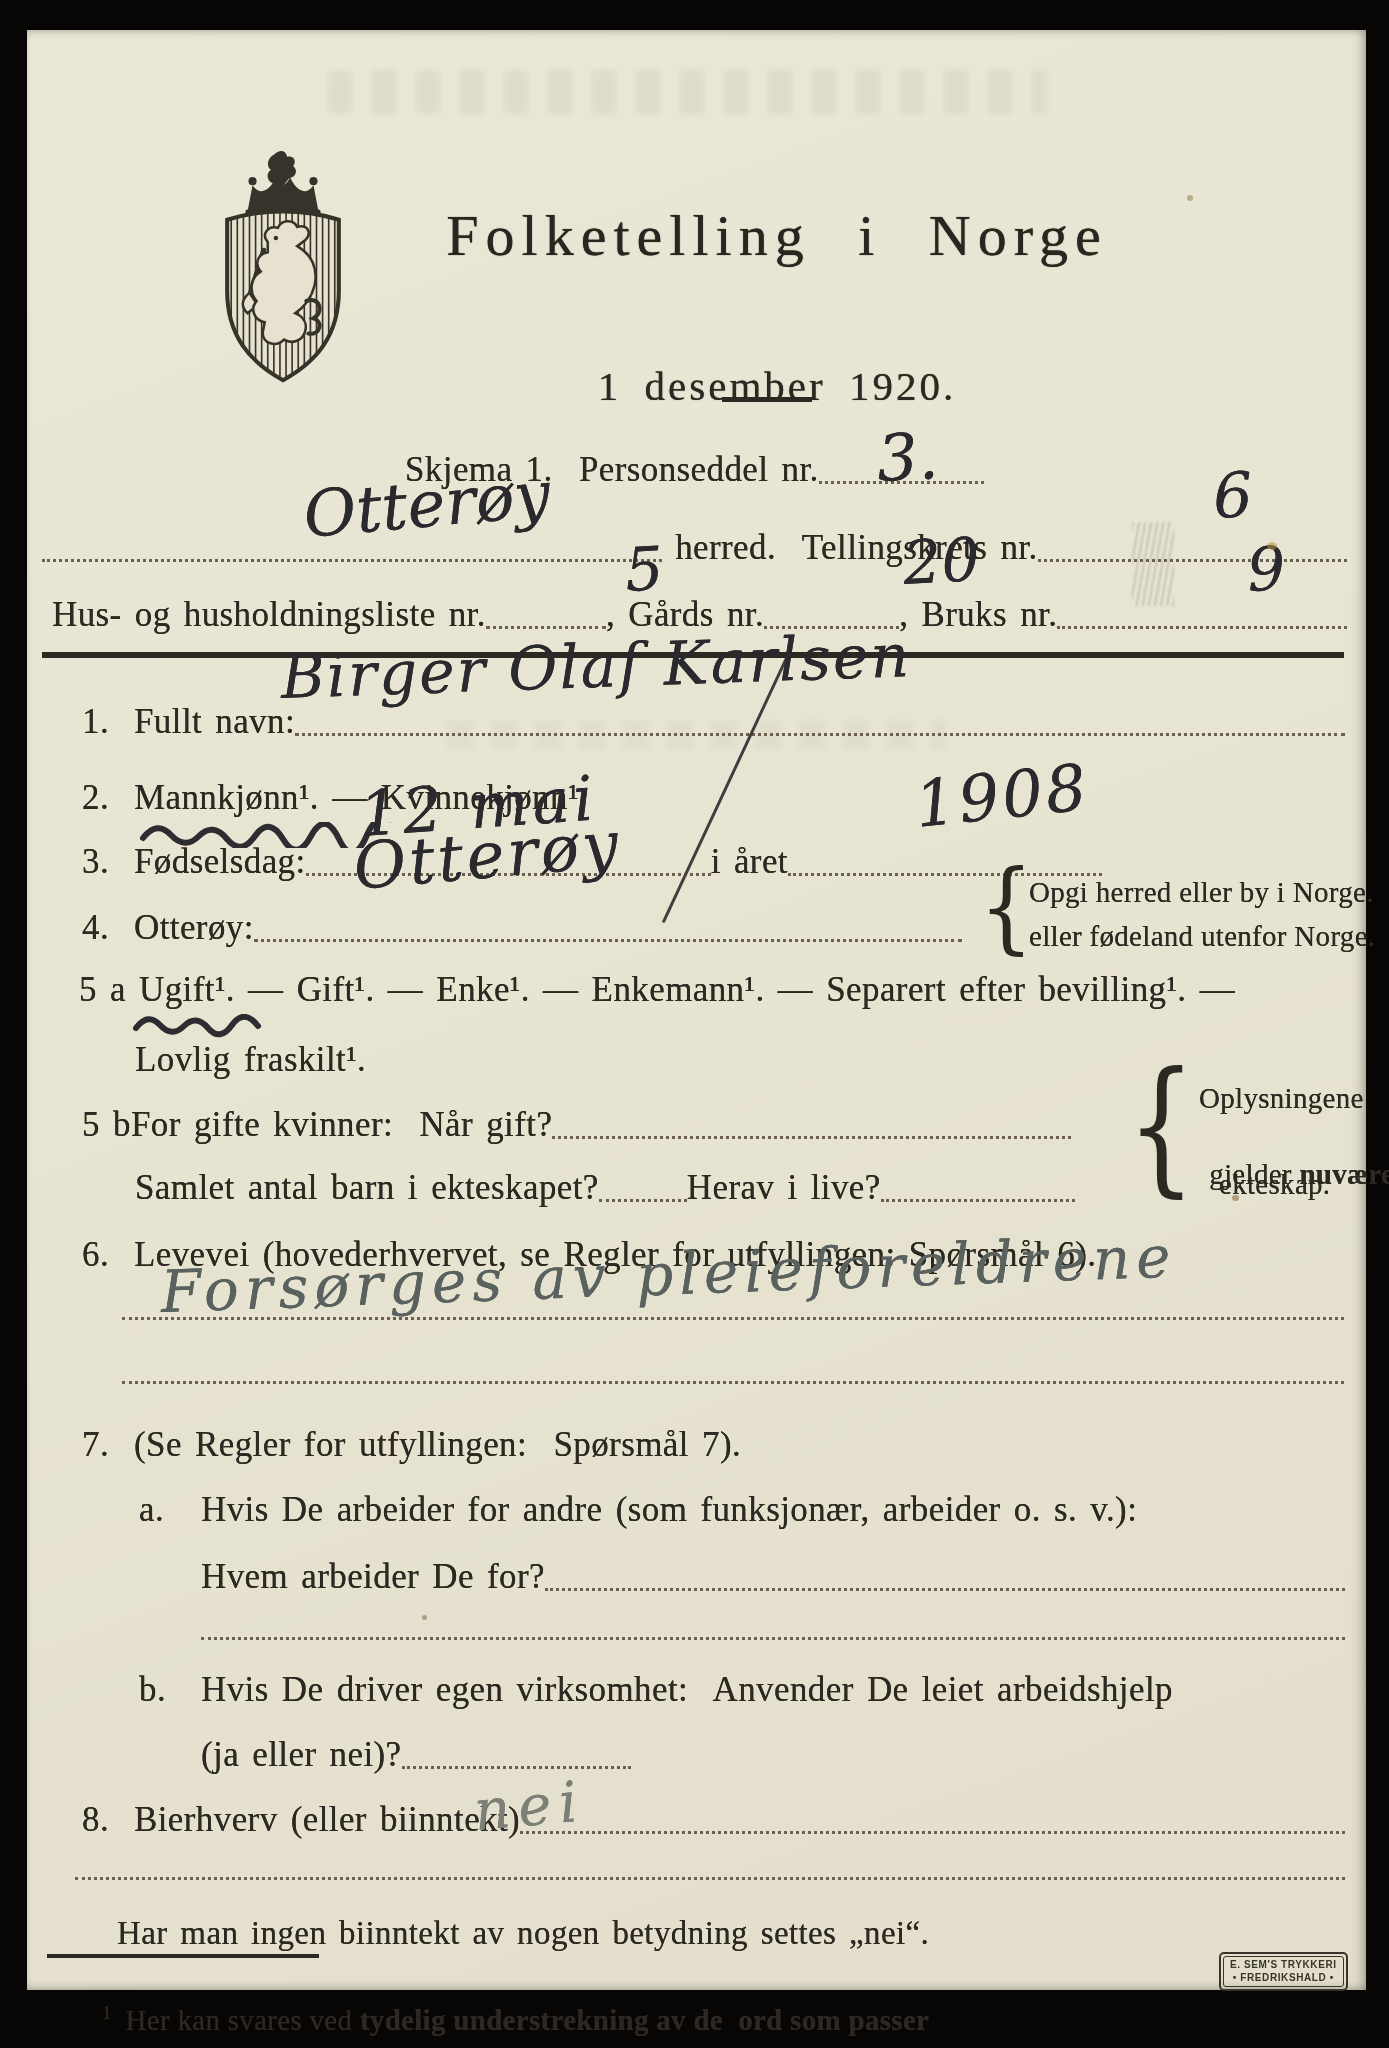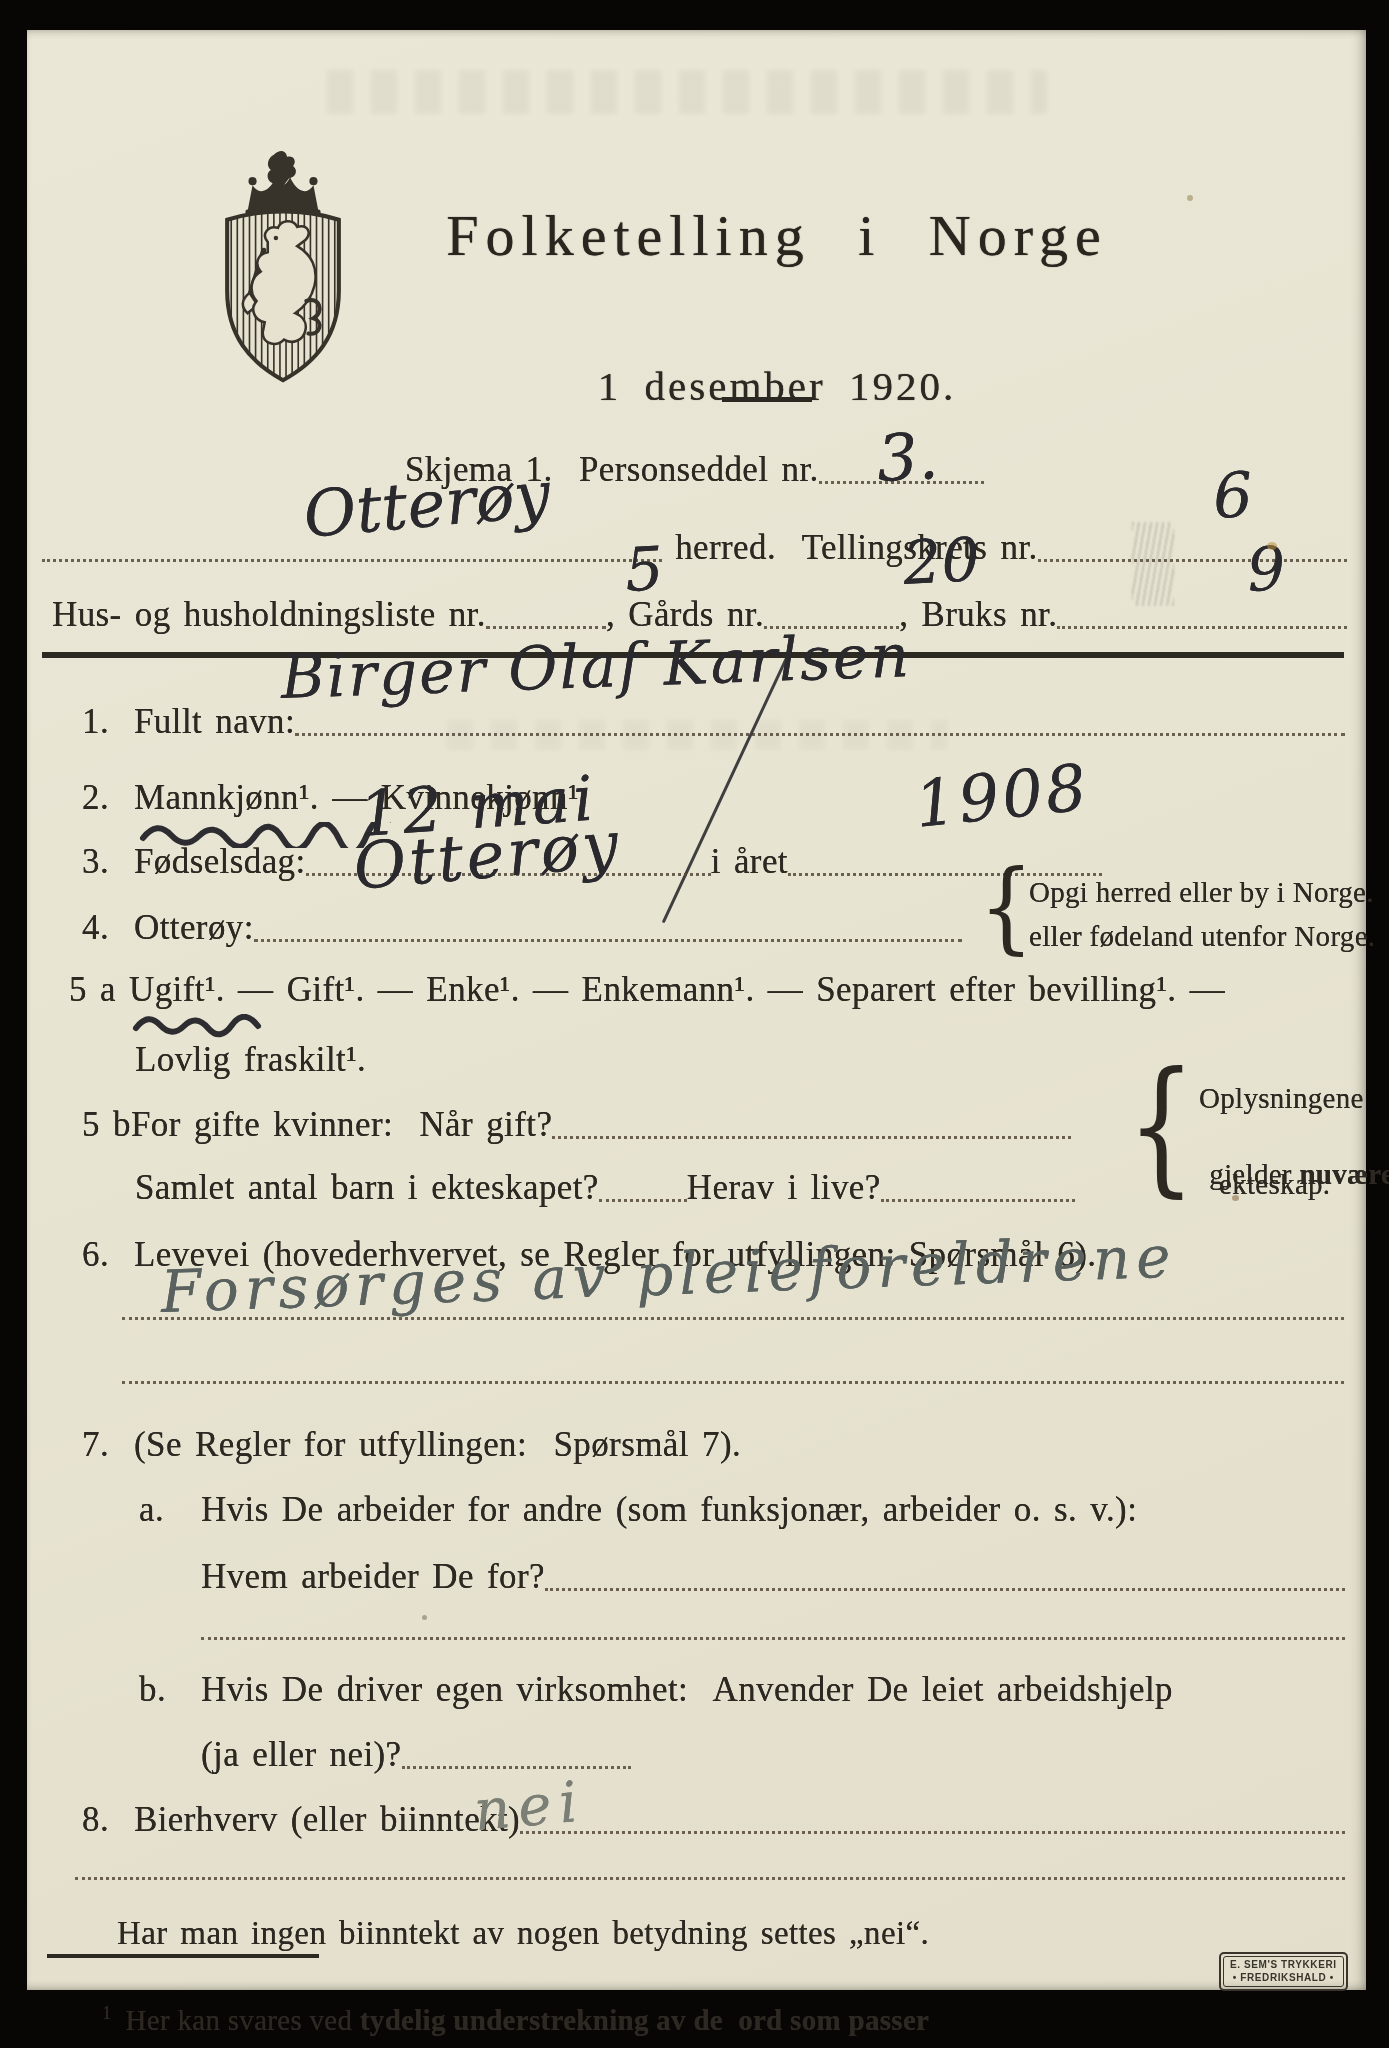--- a/index.html
+++ b/index.html
@@ -183,21 +183,21 @@
   <span class="hand" style="left:892px;top:738px;font-size:64px;transform:rotate(-6deg);letter-spacing:3px;">1908</span>
 
   <div class="row" style="left:55px;top:878px;width:880px;">
     <span class="qno" style="width:52px;">4.</span><span>Otterøy:</span><span class="dots grow"></span>
   </div>
   <span class="hand" style="left:330px;top:800px;font-size:64px;transform:rotate(-5deg);letter-spacing:3px;">Otterøy</span>
   <span class="brace" style="left:952px;top:834px;font-size:86px;transform:scaleY(1.15);">{</span>
   <div class="note" style="left:1002px;top:846px;">Opgi herred eller by i Norge.</div>
   <div class="note" style="left:1002px;top:890px;">eller fødeland utenfor Norge.</div>
 
-  <div class="row" style="left:42px;top:940px;">
+  <div class="row" style="left:52px;top:940px;">
     <span class="qno" style="width:60px;">5 a</span><span>Ugift¹.</span><span> — Gift¹. — Enke¹. — Enkemann¹. — Separert efter bevilling¹. —</span>
   </div>
   <svg class="squiggle" style="left:105px;top:984px;" width="130" height="24" viewBox="0 0 130 24">
     <path d="M4,14 q12,-16 24,-3 t24,1 t24,2 t24,-3 t26,1" fill="none" stroke="#2d2c30" stroke-width="6" stroke-linecap="round"></path>
   </svg>
   <div class="row" style="left:108px;top:1010px;">
     <span>Lovlig fraskilt¹.</span>
   </div>
 
   <div class="row" style="left:44px;top:1075px;width:1000px;text-align:right;">

